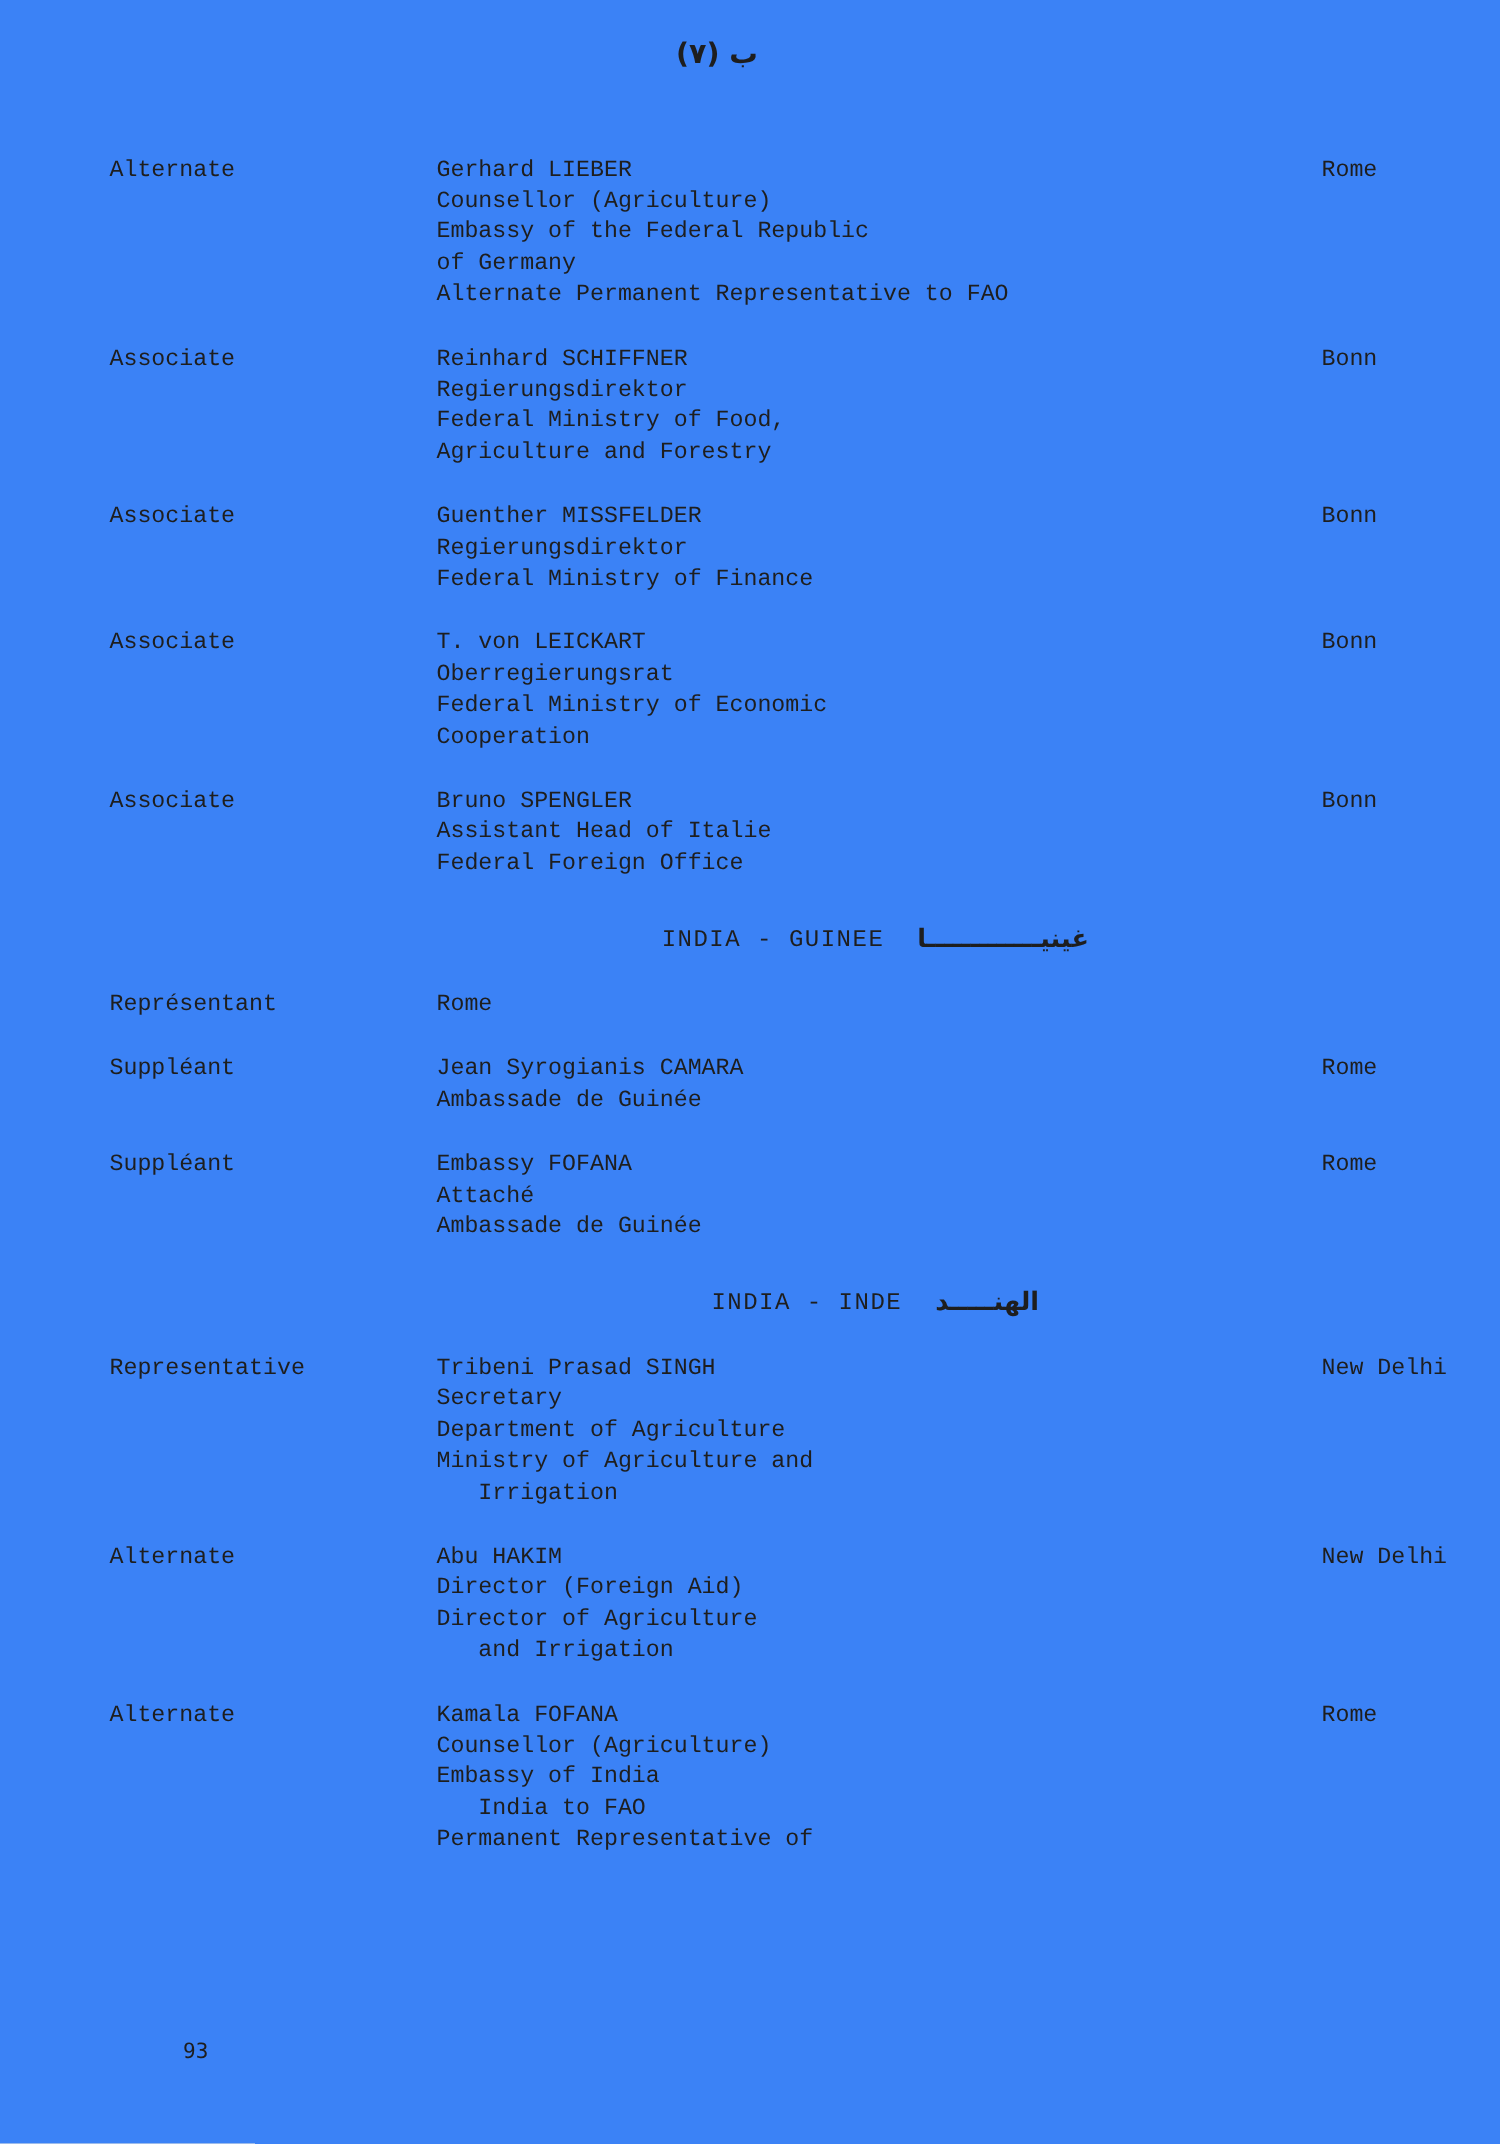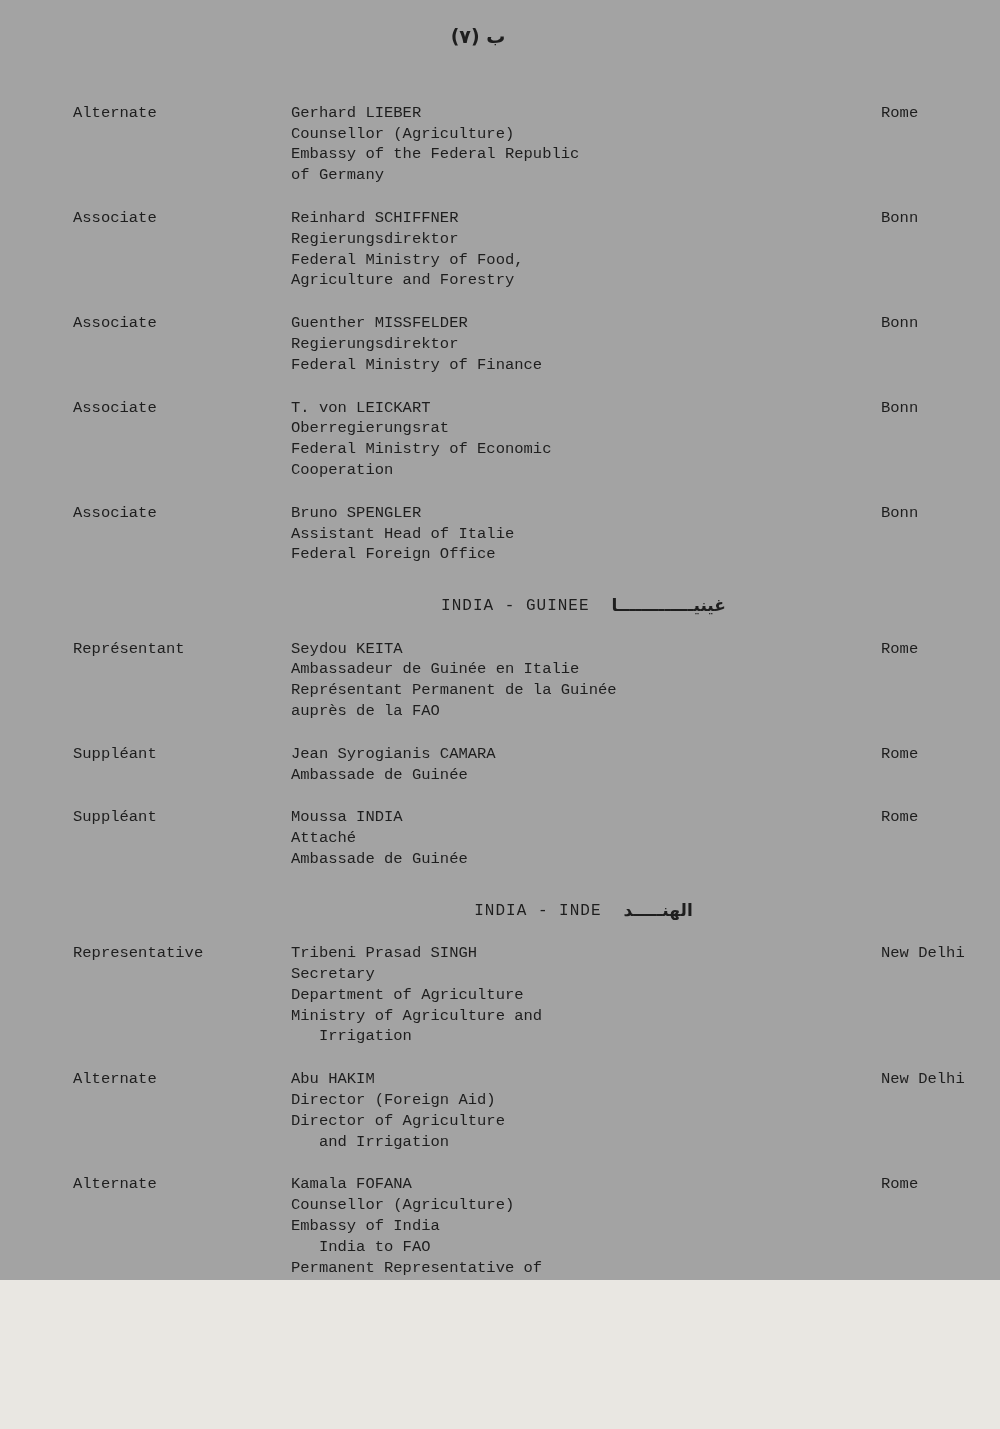--- a/index.html
+++ b/index.html
@@ -3,23 +3,23 @@
 <meta charset="utf-8">
 <style>
   html, body {
     margin: 0;
     padding: 0;
     background: #e9e7e2;
   }
   .page {
     position: relative;
     width: 1000px;
-    height: 1280px;
+    height: 1429px;
     margin: 0 auto;
-    background: #a3a3a3;
+    background: #3b82f6;
     color: #1e1e1e;
     font-family: "Liberation Mono", "DejaVu Sans Mono", monospace;
     font-size: 15.5px;
     line-height: 20.8px;
     overflow: hidden;
     box-sizing: border-box;
   }
   .doc-header {
     text-align: center;
     padding-top: 26px;
@@ -77,20 +77,21 @@
   <section class="section">
 
     <div class="entries">
   <div class="entry">
     <div class="role">Alternate</div>
     <div class="details">
               <div class="detail-line">Gerhard LIEBER</div>
               <div class="detail-line">Counsellor (Agriculture)</div>
               <div class="detail-line">Embassy of the Federal Republic</div>
               <div class="detail-line">of Germany</div>
+              <div class="detail-line">Alternate Permanent Representative to FAO</div>
             </div>
     <div class="city">Rome</div>
   </div>
 
   <div class="entry">
     <div class="role">Associate</div>
     <div class="details">
               <div class="detail-line">Reinhard SCHIFFNER</div>
               <div class="detail-line">Regierungsdirektor</div>
               <div class="detail-line">Federal Ministry of Food,</div>
@@ -132,42 +133,36 @@
 </div>
   </section>
 
   <section class="section">
     <div class="section-header">
       <span class="section-title">INDIA - GUINEE</span><span class="section-title-arabic" dir="rtl">غينيـــــــــــــا</span>
     </div>
     <div class="entries">
   <div class="entry">
     <div class="role">Représentant</div>
-    <div class="details">
-              <div class="detail-line">Seydou KEITA</div>
-              <div class="detail-line">Ambassadeur de Guinée en Italie</div>
-              <div class="detail-line">Représentant Permanent de la Guinée</div>
-              <div class="detail-line">auprès de la FAO</div>
-            </div>
     <div class="city">Rome</div>
   </div>
 
   <div class="entry">
     <div class="role">Suppléant</div>
     <div class="details">
               <div class="detail-line">Jean Syrogianis CAMARA</div>
               <div class="detail-line">Ambassade de Guinée</div>
             </div>
     <div class="city">Rome</div>
   </div>
 
   <div class="entry">
     <div class="role">Suppléant</div>
     <div class="details">
-              <div class="detail-line">Moussa INDIA</div>
+              <div class="detail-line">Embassy FOFANA</div>
               <div class="detail-line">Attaché</div>
               <div class="detail-line">Ambassade de Guinée</div>
             </div>
     <div class="city">Rome</div>
   </div>
 </div>
   </section>
 
   <section class="section">
     <div class="section-header">

